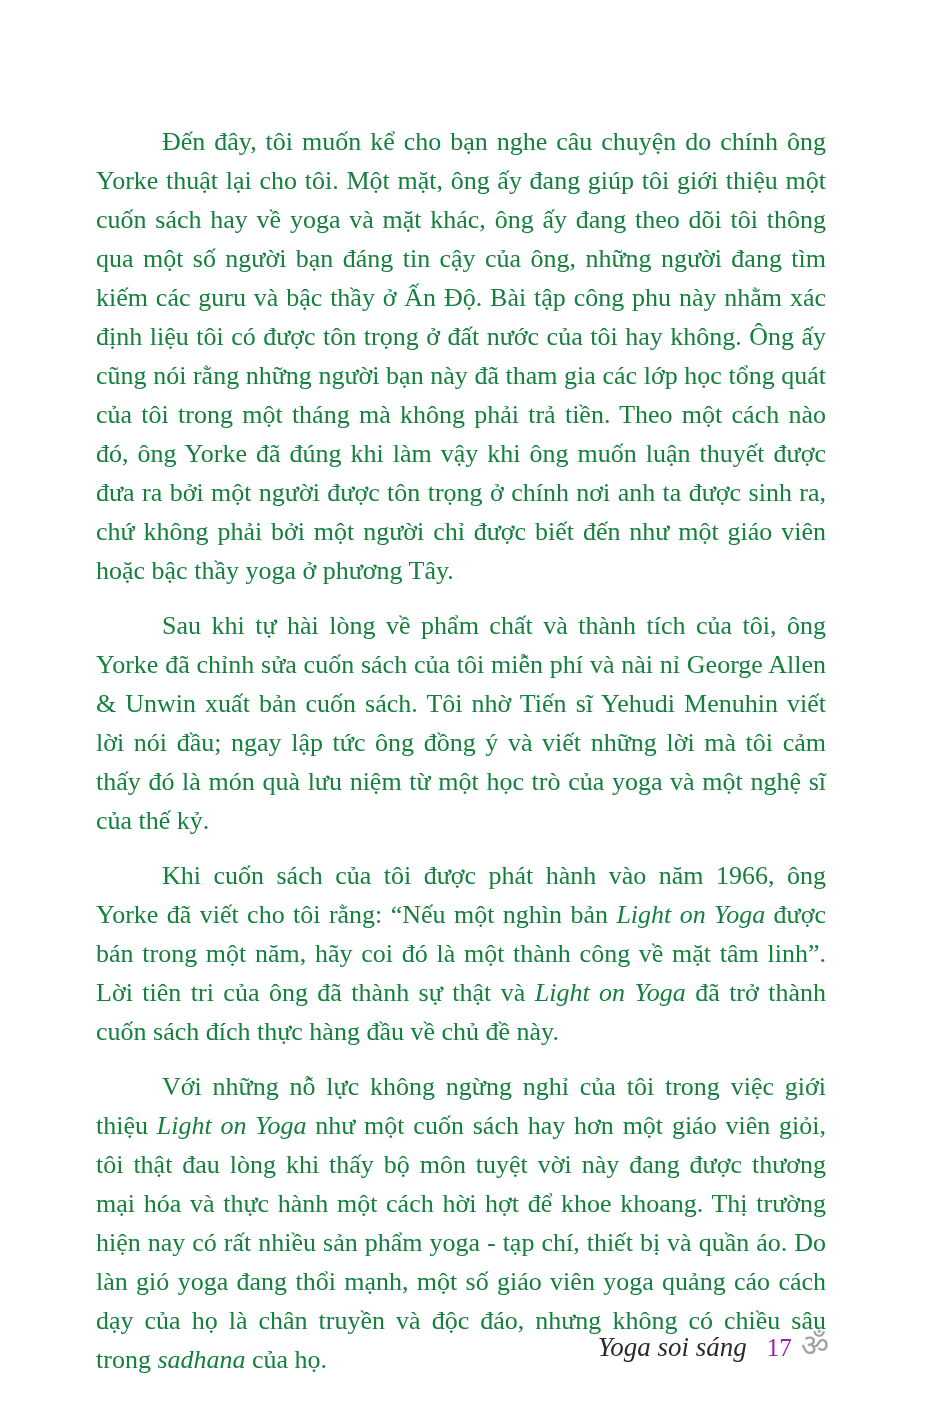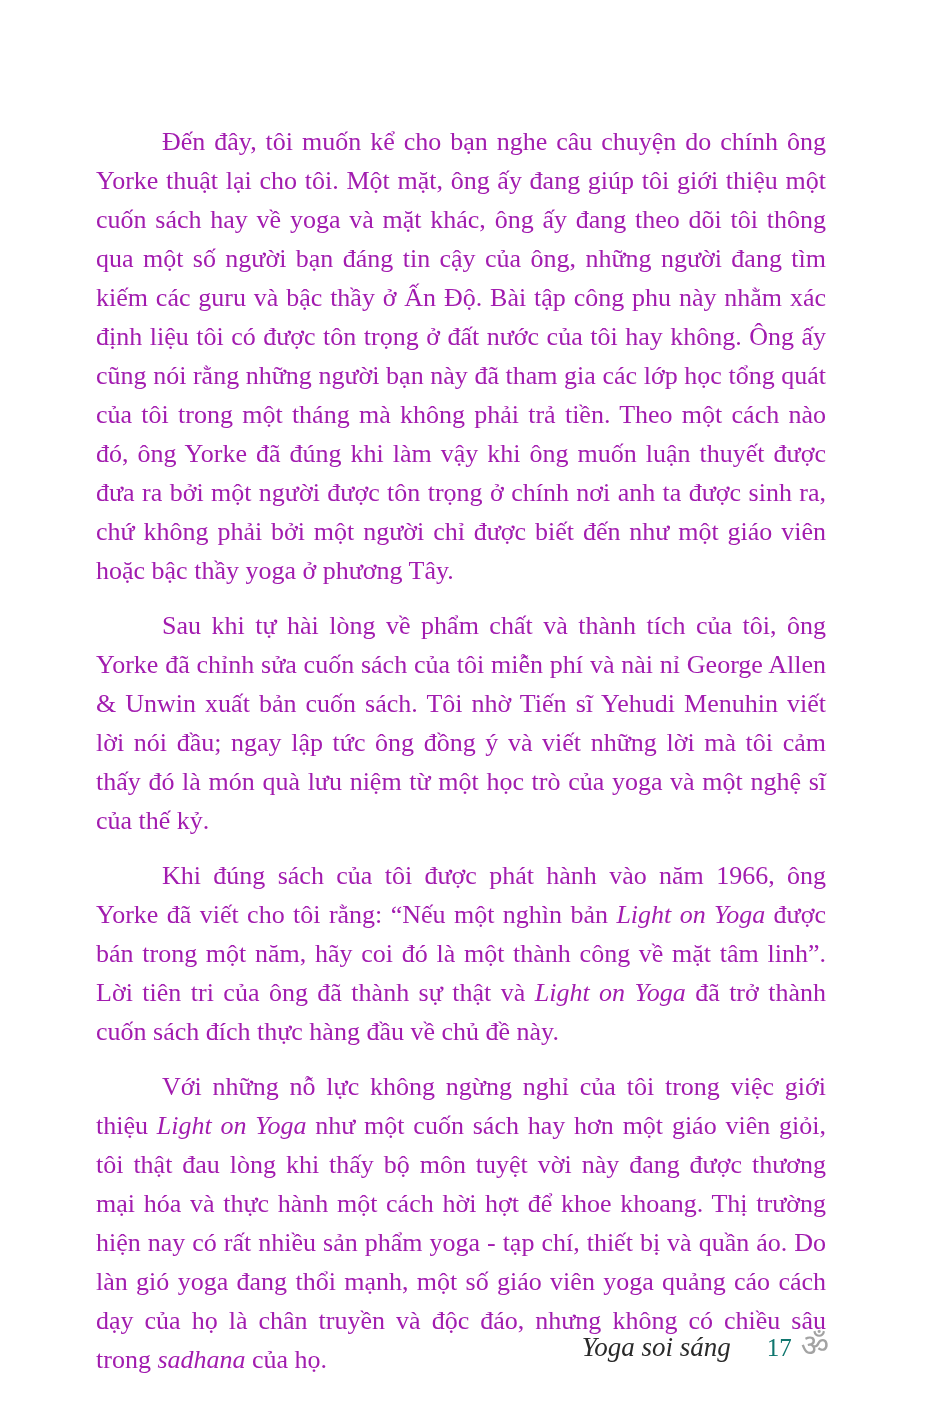--- a/index.html
+++ b/index.html
@@ -17,59 +17,59 @@
     left: 96px;
     top: 122px;
     width: 730px;
   }
   .text-block p {
     margin: 0 0 16px 0;
     font-size: 26px;
     line-height: 39px;
     text-align: justify;
     text-indent: 66px;
-    color: #a21caf;
+    color: #15803d;
   }
   .text-block p i { font-style: italic; }
   .footer {
     position: absolute;
     right: 104px;
     top: 1330px;
     display: flex;
     align-items: baseline;
   }
   .running-title {
     font-style: italic;
     font-size: 27px;
     color: #2a2a2a;
     margin-left: 20px;
   }
   .page-number {
     font-size: 25px;
-    margin-left: 36px;
-    color: #0f766e;
+    margin-left: 20px;
+    color: #a21caf;
     font-style: normal;
   }
   .om-symbol {
     font-family: "DejaVu Sans", sans-serif;
     font-size: 31px;
     margin-left: 9px;
     color: #a3a3a3;
     line-height: 1;
   }
 </style>
 </head>
 <body>
 
 <div class="page">
 
   <div class="text-block">
       <p><span>Đến đây, tôi muốn kể cho bạn nghe câu chuyện do chính ông Yorke thuật lại cho tôi. Một mặt, ông ấy đang giúp tôi giới thiệu một cuốn sách hay về yoga và mặt khác, ông ấy đang theo dõi tôi thông qua một số người bạn đáng tin cậy của ông, những người đang tìm kiếm các guru và bậc thầy ở Ấn Độ. Bài tập công phu này nhằm xác định liệu tôi có được tôn trọng ở đất nước của tôi hay không. Ông ấy cũng nói rằng những người bạn này đã tham gia các lớp học tổng quát của tôi trong một tháng mà không phải trả tiền. Theo một cách nào đó, ông Yorke đã đúng khi làm vậy khi ông muốn luận thuyết được đưa ra bởi một người được tôn trọng ở chính nơi anh ta được sinh ra, chứ không phải bởi một người chỉ được biết đến như một giáo viên hoặc bậc thầy yoga ở phương Tây.</span></p>
       <p><span>Sau khi tự hài lòng về phẩm chất và thành tích của tôi, ông Yorke đã chỉnh sửa cuốn sách của tôi miễn phí và nài nỉ George Allen &amp; Unwin xuất bản cuốn sách. Tôi nhờ Tiến sĩ Yehudi Menuhin viết lời nói đầu; ngay lập tức ông đồng ý và viết những lời mà tôi cảm thấy đó là món quà lưu niệm từ một học trò của yoga và một nghệ sĩ của thế kỷ.</span></p>
-      <p><span>Khi đúng sách của tôi được phát hành vào năm 1966, ông Yorke đã viết cho tôi rằng: “Nếu một nghìn bản </span><i>Light on Yoga</i><span> được bán trong một năm, hãy coi đó là một thành công về mặt tâm linh”. Lời tiên tri của ông đã thành sự thật và </span><i>Light on Yoga</i><span> đã trở thành cuốn sách đích thực hàng đầu về chủ đề này.</span></p>
+      <p><span>Khi cuốn sách của tôi được phát hành vào năm 1966, ông Yorke đã viết cho tôi rằng: “Nếu một nghìn bản </span><i>Light on Yoga</i><span> được bán trong một năm, hãy coi đó là một thành công về mặt tâm linh”. Lời tiên tri của ông đã thành sự thật và </span><i>Light on Yoga</i><span> đã trở thành cuốn sách đích thực hàng đầu về chủ đề này.</span></p>
       <p><span>Với những nỗ lực không ngừng nghỉ của tôi trong việc giới thiệu </span><i>Light on Yoga</i><span> như một cuốn sách hay hơn một giáo viên giỏi, tôi thật đau lòng khi thấy bộ môn tuyệt vời này đang được thương mại hóa và thực hành một cách hời hợt để khoe khoang. Thị trường hiện nay có rất nhiều sản phẩm yoga - tạp chí, thiết bị và quần áo. Do làn gió yoga đang thổi mạnh, một số giáo viên yoga quảng cáo cách dạy của họ là chân truyền và độc đáo, nhưng không có chiều sâu trong </span><i>sadhana</i><span> của họ.</span></p>
     </div>
 
   <div class="footer">
     <span class="running-title">Yoga soi sáng</span>
     <span class="page-number">17</span>
     <span class="om-symbol">ॐ</span>
   </div>
 
 </div>

